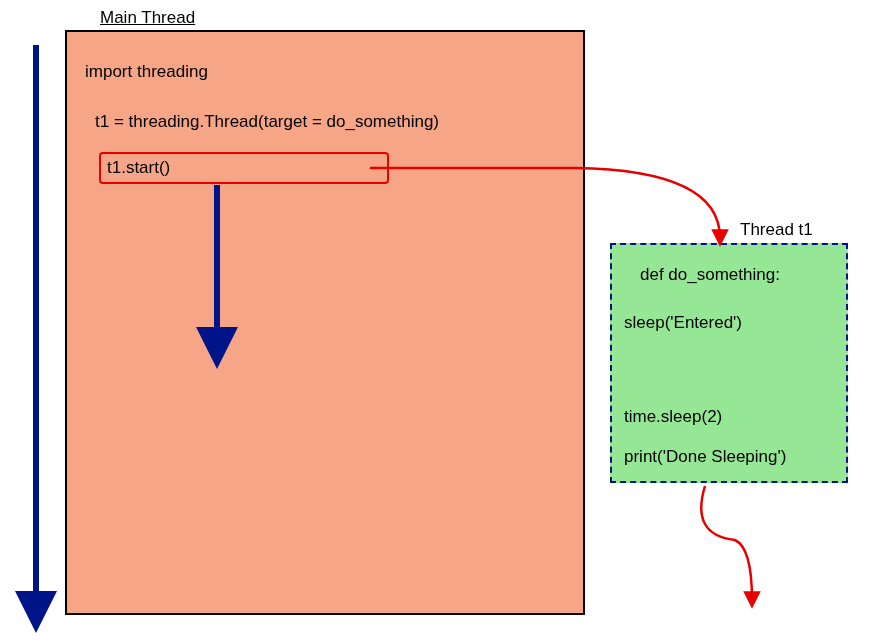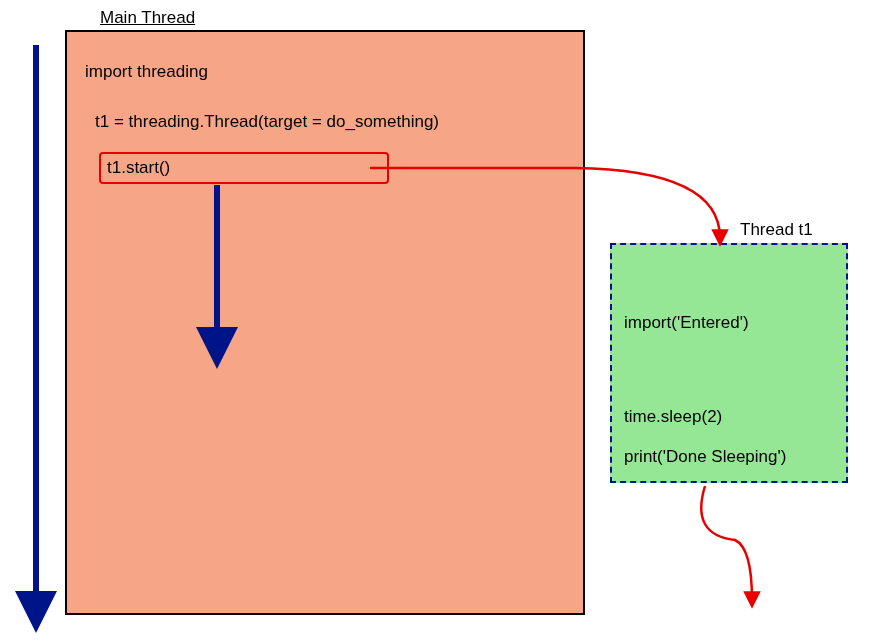--- a/index.html
+++ b/index.html
@@ -80,21 +80,22 @@
   <div class="main-code-1">import threading</div>
   <div class="main-code-2">t1 = threading.Thread(target = do_something)</div>
   <div class="start-call-box">
     <span>t1.start()</span>
   </div>
 </div>
 
 <div class="thread-t1-label">Thread t1</div>
 
 <div class="t1-box">
-  <div class="t1-code-2">import('Entered')</div>
+  <div class="t1-code-1">def do_something:</div>
+  <div class="t1-code-2">sleep('Entered')</div>
   <div class="t1-code-3">time.sleep(2)</div>
   <div class="t1-code-4">print('Done Sleeping')</div>
 </div>
 
 <svg class="overlay">
   <defs>
     <marker id="arrow-blue" viewBox="0 0 10 10" refX="5" refY="5" markerWidth="7" markerHeight="7" orient="auto-start-reverse">
       <path d="M 0 0 L 10 5 L 0 10 z" fill="#001489"></path>
     </marker>
     <marker id="arrow-red" viewBox="0 0 10 10" refX="5" refY="5" markerWidth="7" markerHeight="7" orient="auto-start-reverse">

